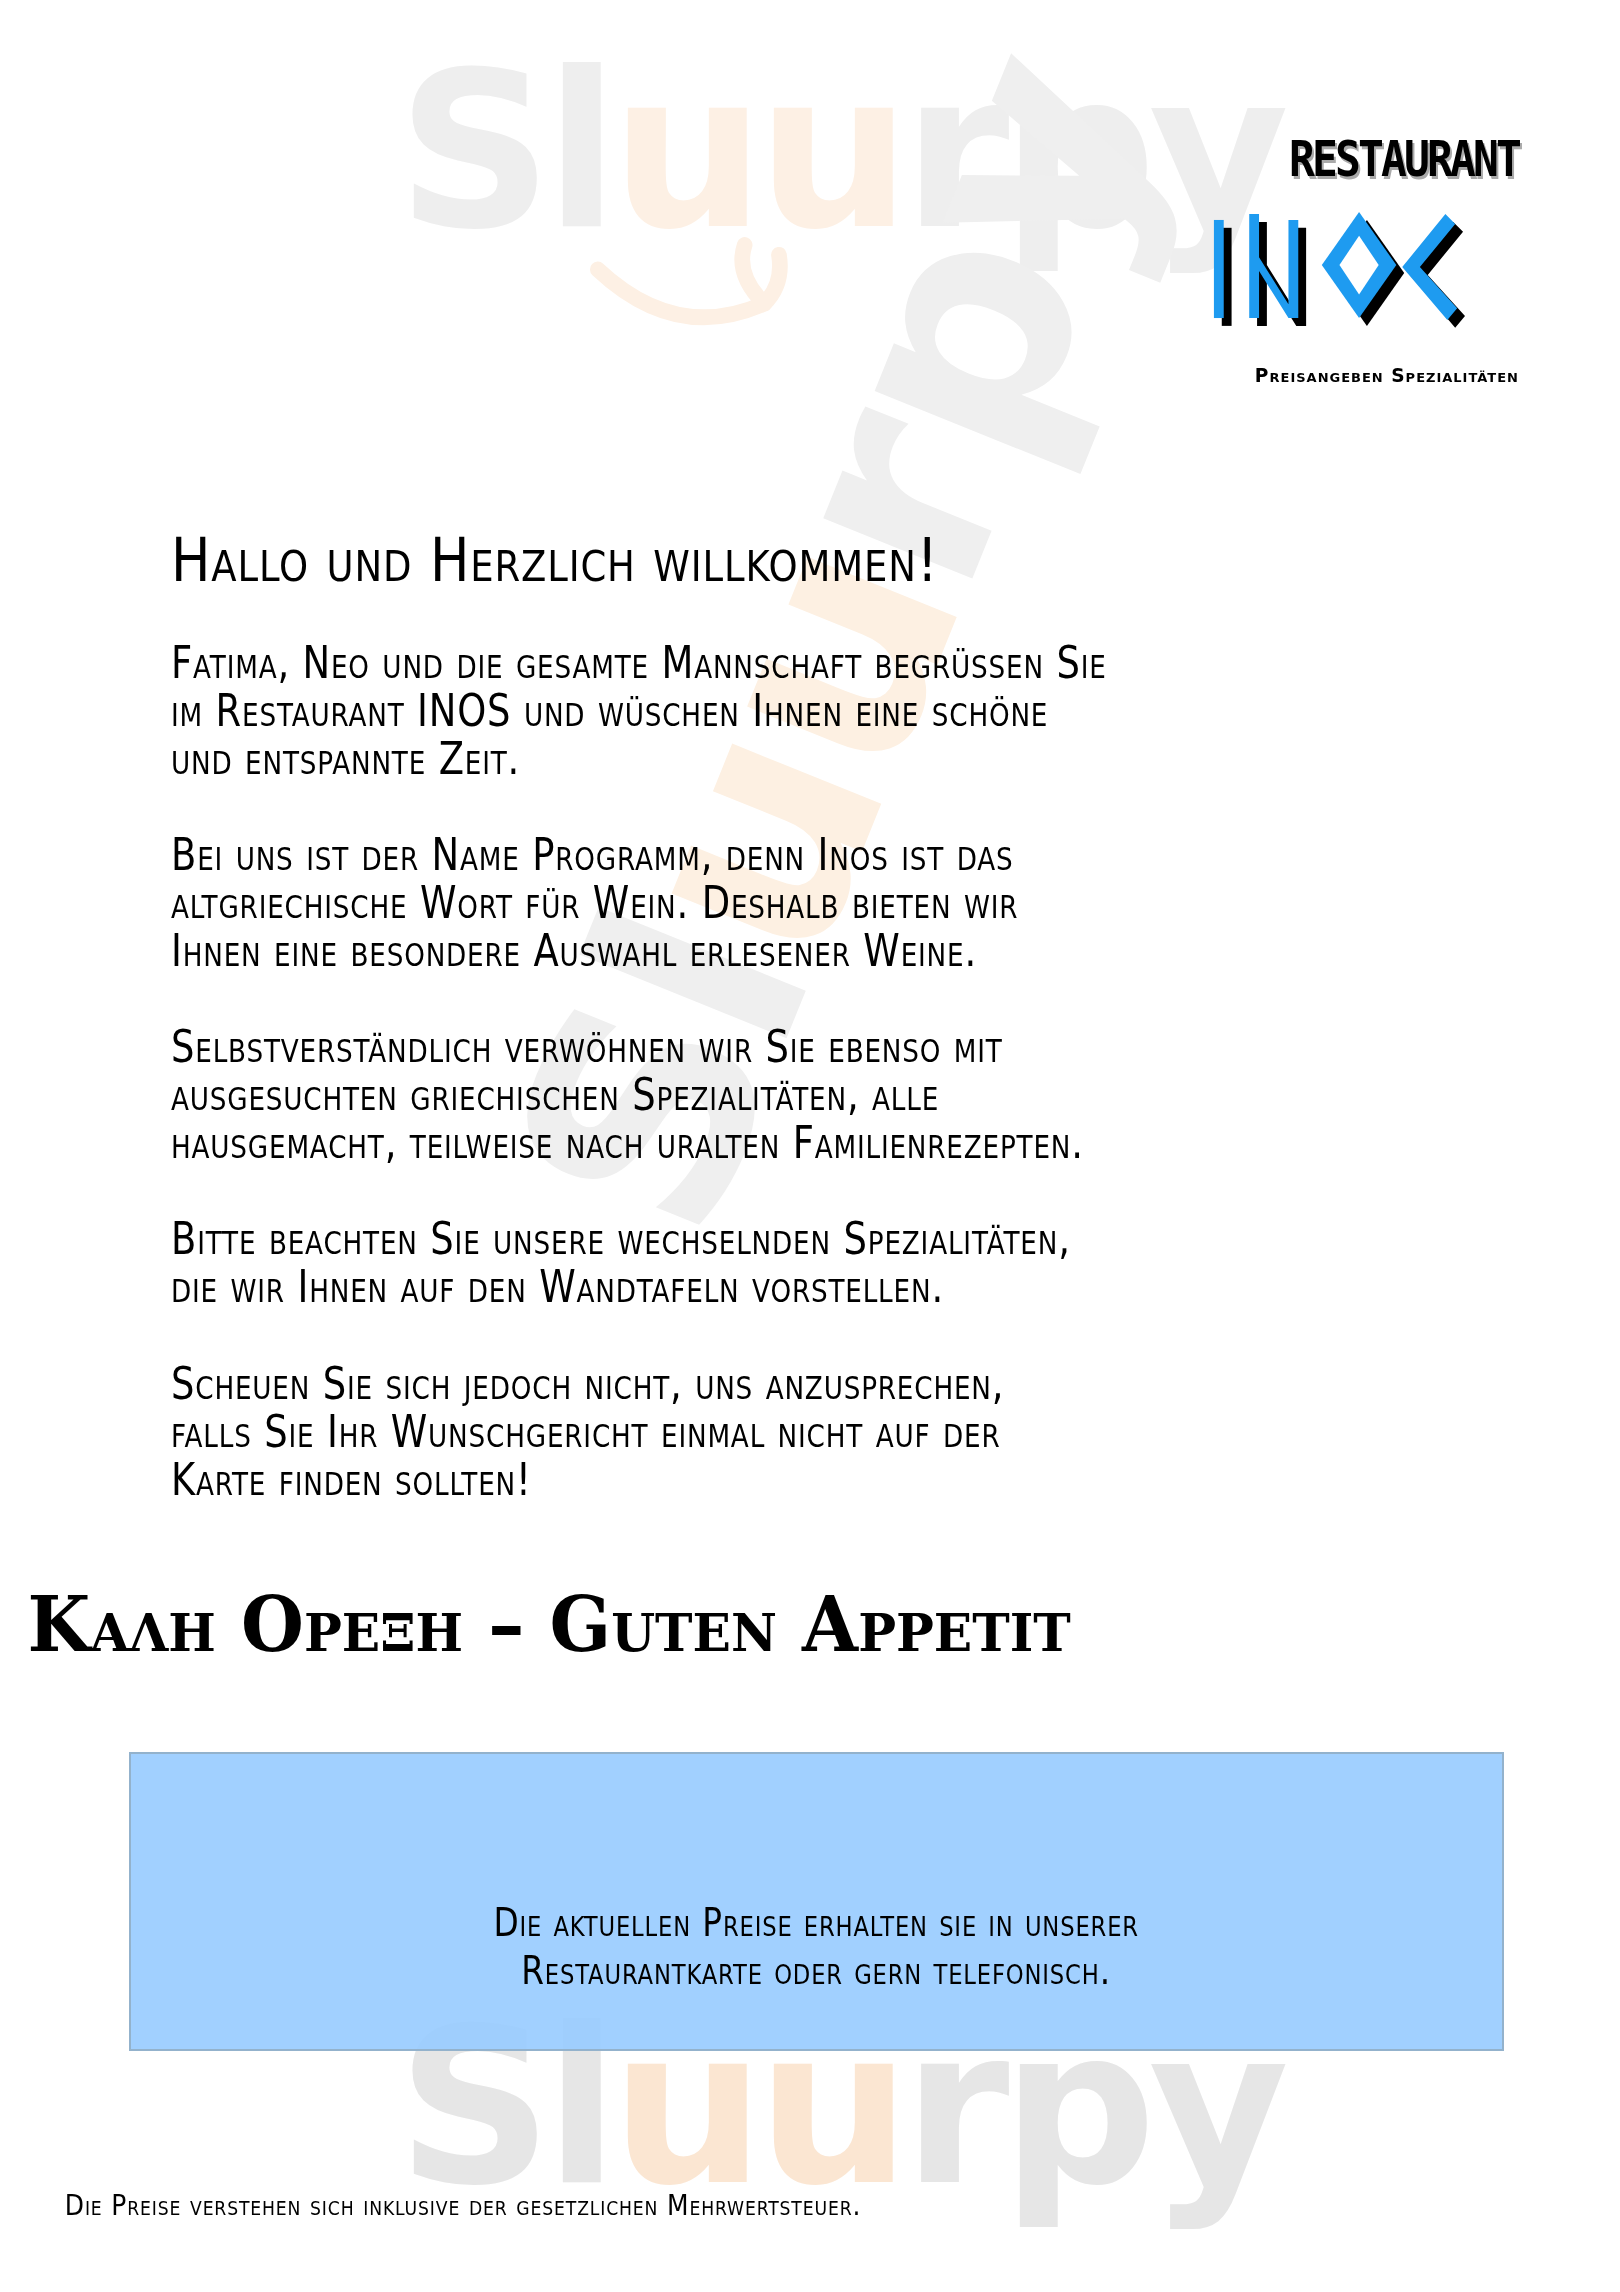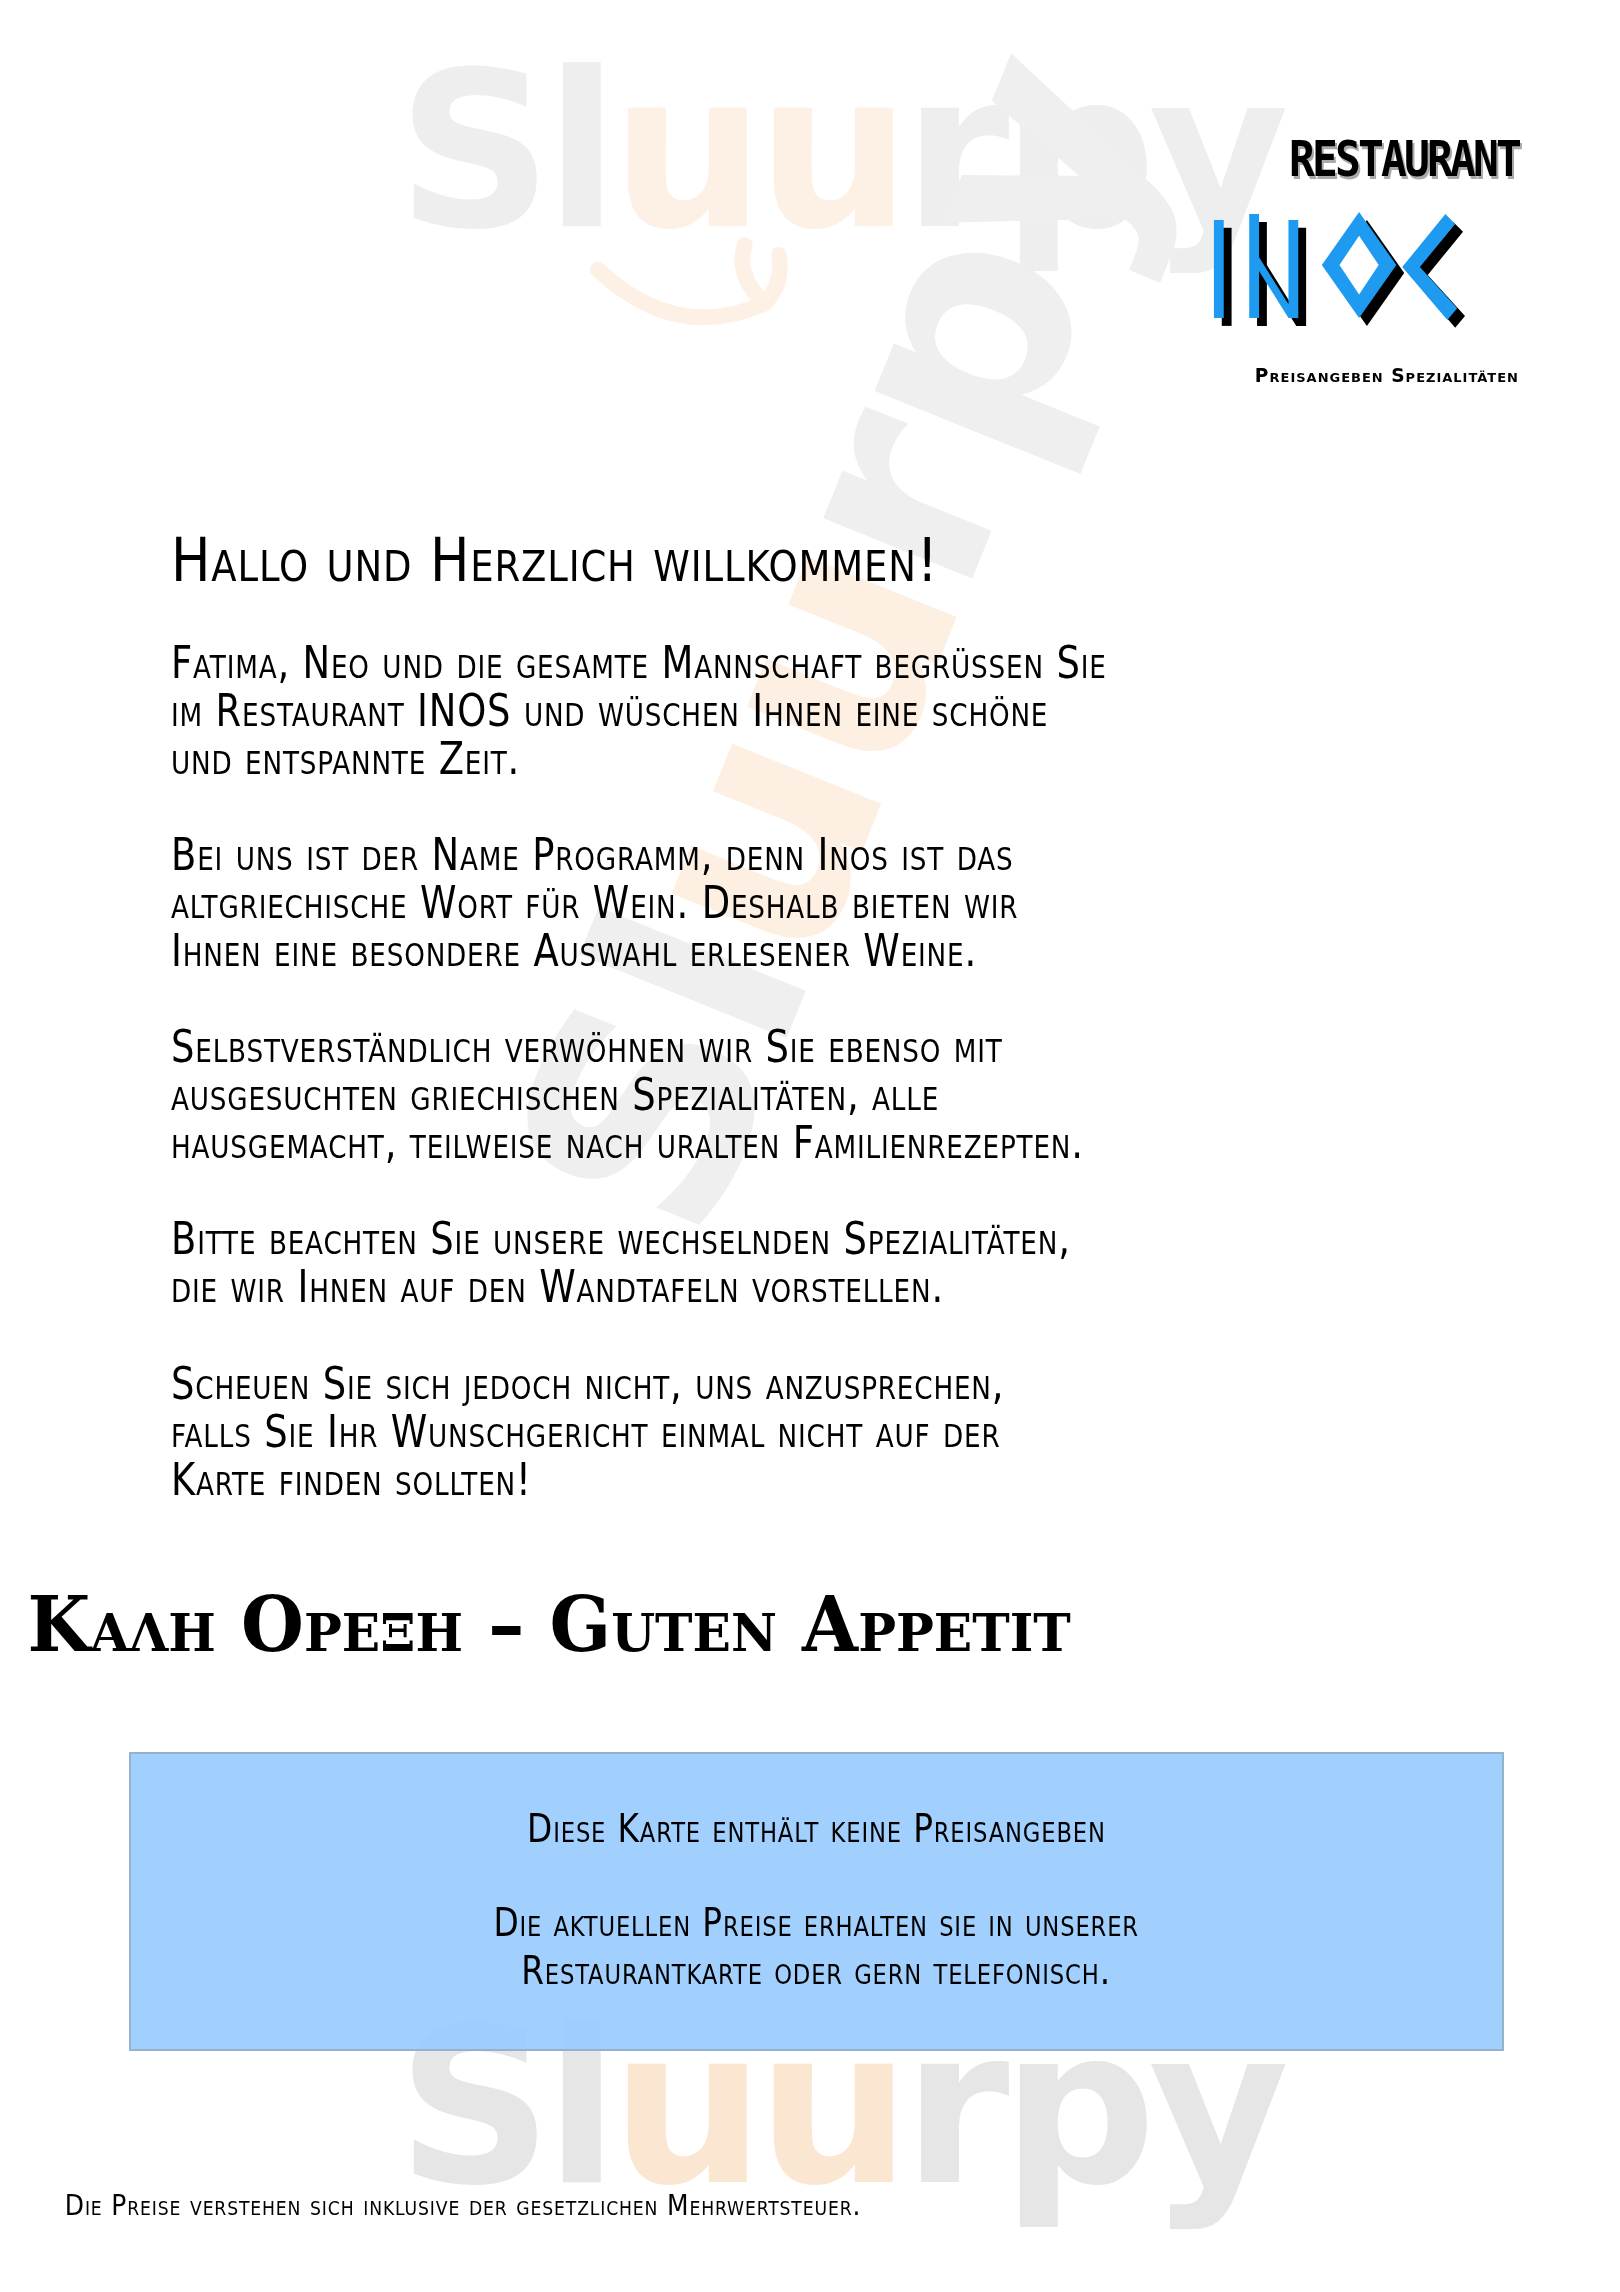--- a/index.html
+++ b/index.html
@@ -129,21 +129,20 @@
     <div>falls Sie Ihr Wunschgericht einmal nicht auf der</div>
     <div>Karte finden sollten!</div>
   </div>
 </div>
 
 <div class="appetit">
   <span>Καλη Ορεξη – Guten Appetit</span>
 </div>
 
 <div class="notice">
-  <p class="n1"><span>Diese Karte enthält keine Preisangeben</span></p>
   <div class="n2">
     <p><span>Die aktuellen Preise erhalten sie in unserer</span></p>
     <p><span>Restaurantkarte oder gern telefonisch.</span></p>
   </div>
 </div>
 
 <div class="footer">
   <span>Die Preise verstehen sich inklusive der gesetzlichen Mehrwertsteuer.</span>
 </div>
 

